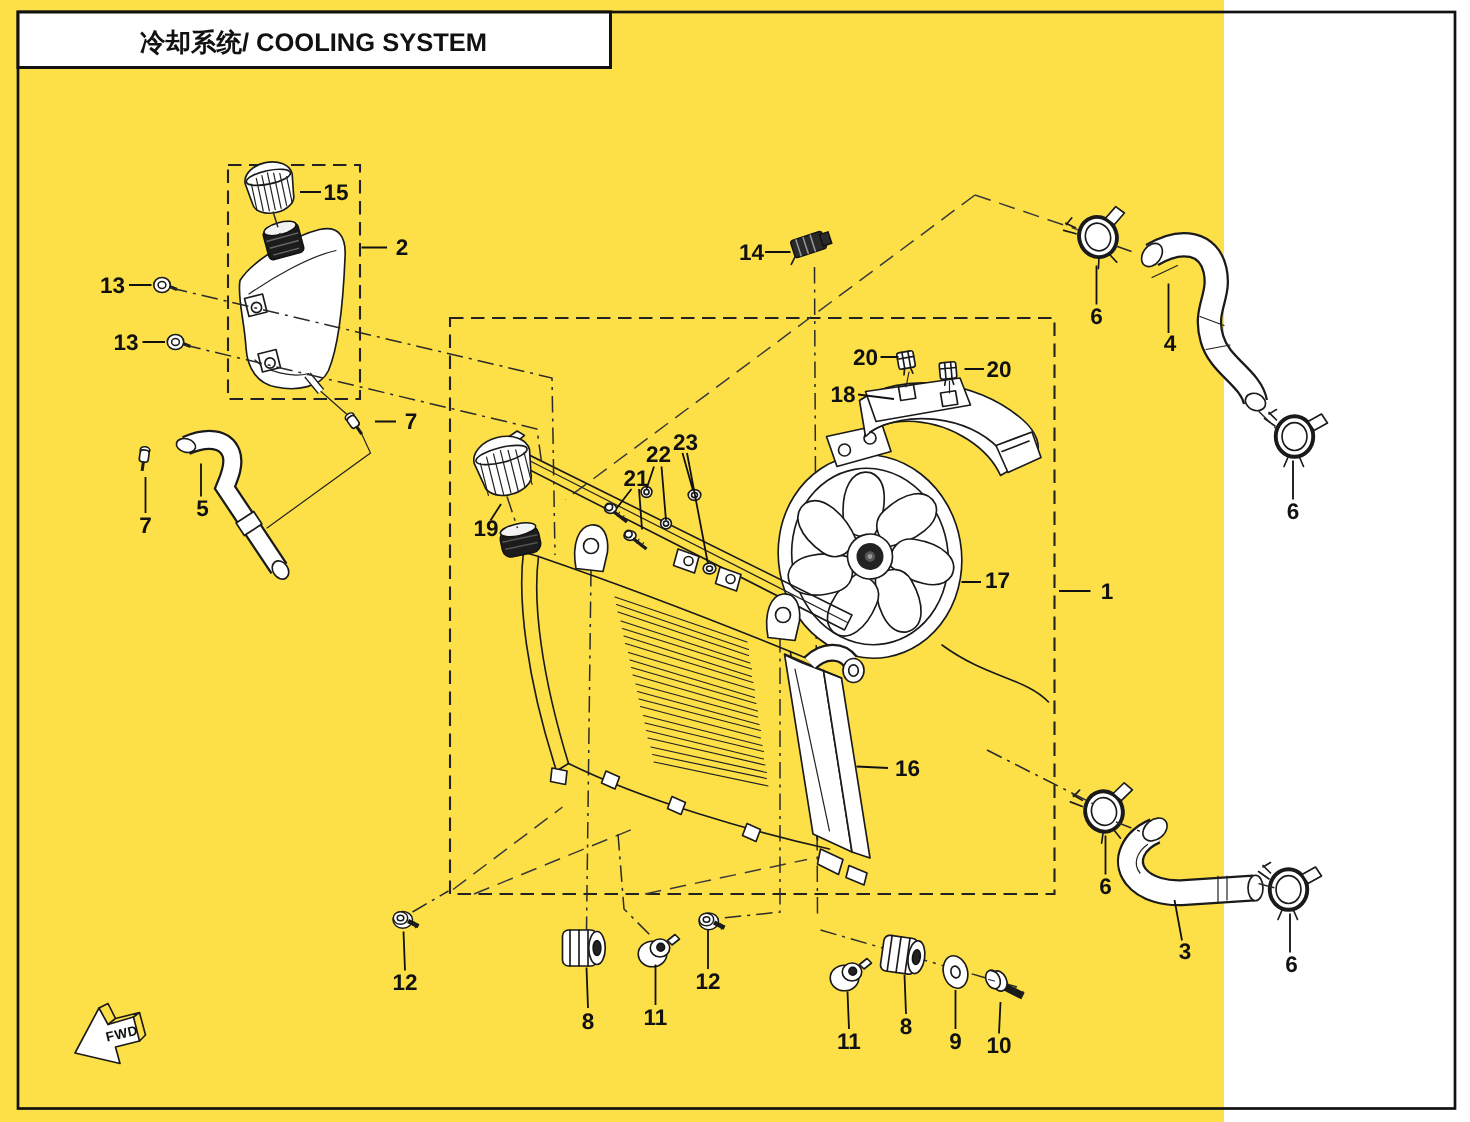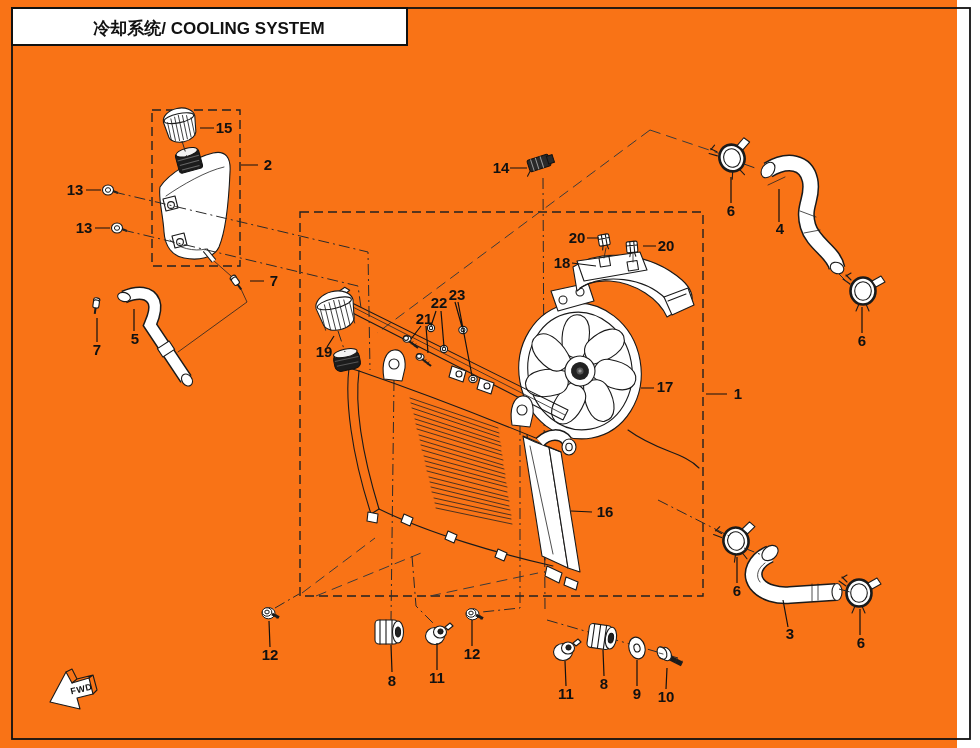--- a/index.html
+++ b/index.html
@@ -1,16 +1,16 @@
 <!DOCTYPE html>
 <html><head>
 <meta charset="utf-8">
 <style>
   html,body{margin:0;padding:0;background:#fff;}
-  .page{position:relative;width:957px;height:748px;background:#f97316;font-family:"Liberation Sans",sans-serif;}
+  .page{position:relative;width:816px;height:748px;background:#fde047;font-family:"Liberation Sans",sans-serif;}
   svg{position:absolute;left:0;top:0;}
   .ln{fill:none;stroke:#1a1a1a;stroke-width:1.1;stroke-linecap:round;stroke-linejoin:round;}
   .thin{fill:none;stroke:#222;stroke-width:.8;stroke-linecap:round;}
   .fillw{fill:#fff;stroke:#1a1a1a;stroke-width:1.1;stroke-linejoin:round;}
   .dark{fill:#222;stroke:#111;stroke-width:1;}
   .dashbox{fill:none;stroke:#222;stroke-width:1.4;stroke-dasharray:9 5;}
   .proj{fill:none;stroke:#3a3a3a;stroke-width:1;stroke-dasharray:11 6;}
   .dashdot{fill:none;stroke:#2a2a2a;stroke-width:1;stroke-dasharray:11 4 2 4;}
   .leader{fill:none;stroke:#111;stroke-width:1.2;}
   .tubeO{fill:none;stroke:#1a1a1a;stroke-linecap:butt;}

